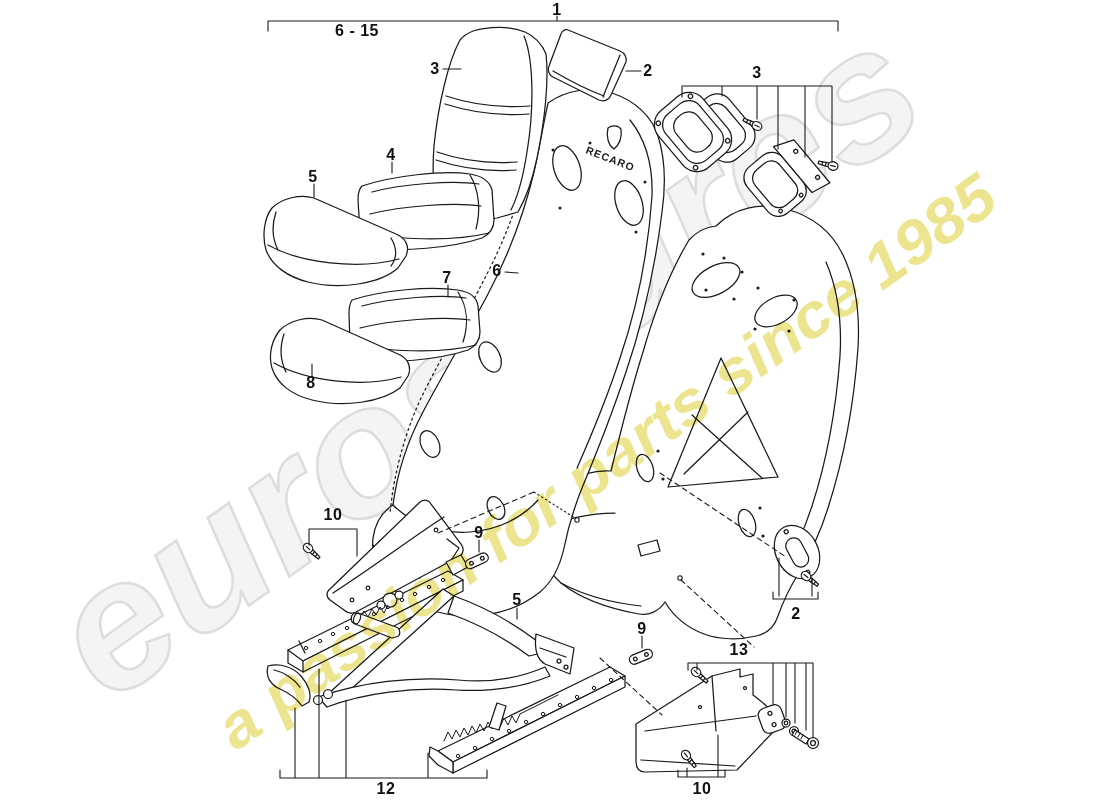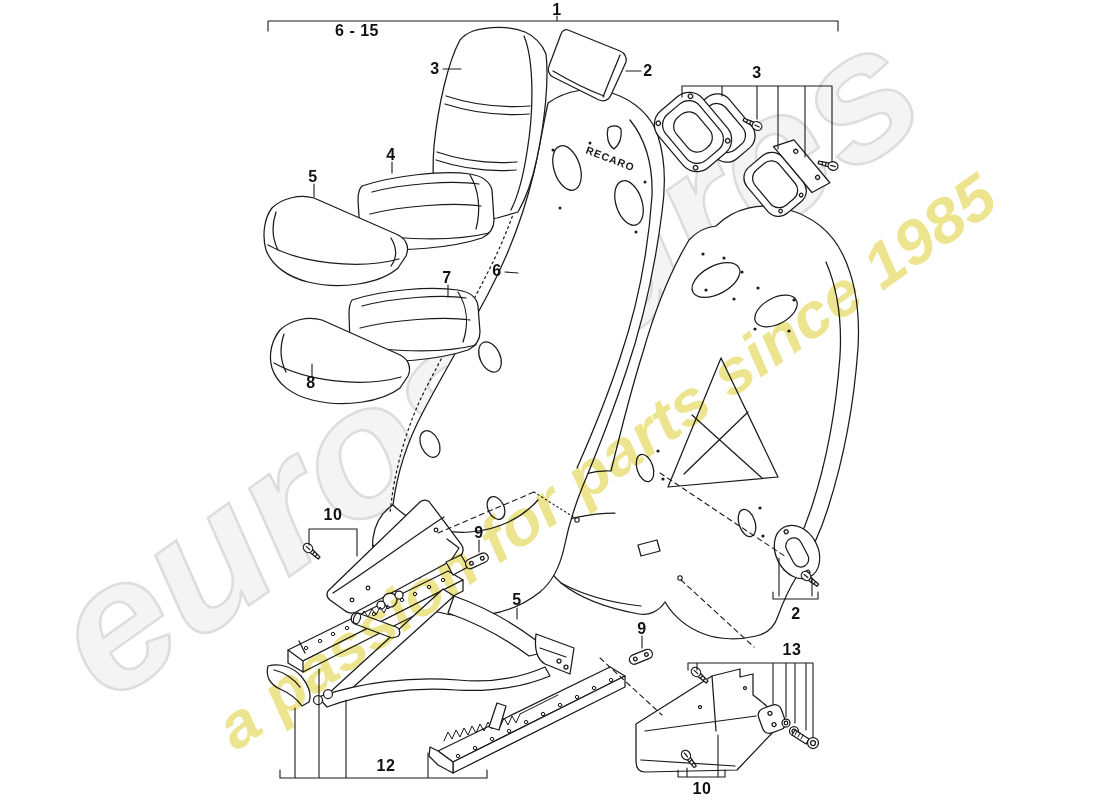--- a/index.html
+++ b/index.html
@@ -287,17 +287,17 @@
       <span class="callout" style="left: 391px; top: 155px;">4</span>
       <span class="callout" style="left: 313px; top: 177px;">5</span>
       <span class="callout" style="left: 497px; top: 271px;">6</span>
       <span class="callout" style="left: 447px; top: 278px;">7</span>
       <span class="callout" style="left: 311px; top: 383px;">8</span>
       <span class="callout" style="left: 333px; top: 515px;">10</span>
       <span class="callout" style="left: 479px; top: 533px;">9</span>
       <span class="callout" style="left: 517px; top: 600px;">5</span>
       <span class="callout" style="left: 642px; top: 629px;">9</span>
       <span class="callout" style="left: 796px; top: 614px;">2</span>
-      <span class="callout" style="left: 792px; top: 650px;">13</span>
-      <span class="callout" style="left: 386px; top: 766px;">12</span>
+      <span class="callout" style="left: 739px; top: 650px;">13</span>
+      <span class="callout" style="left: 386px; top: 789px;">12</span>
       <span class="callout" style="left: 702px; top: 789px;">10</span>
     </div>
 </div>
 
 </body></html>

